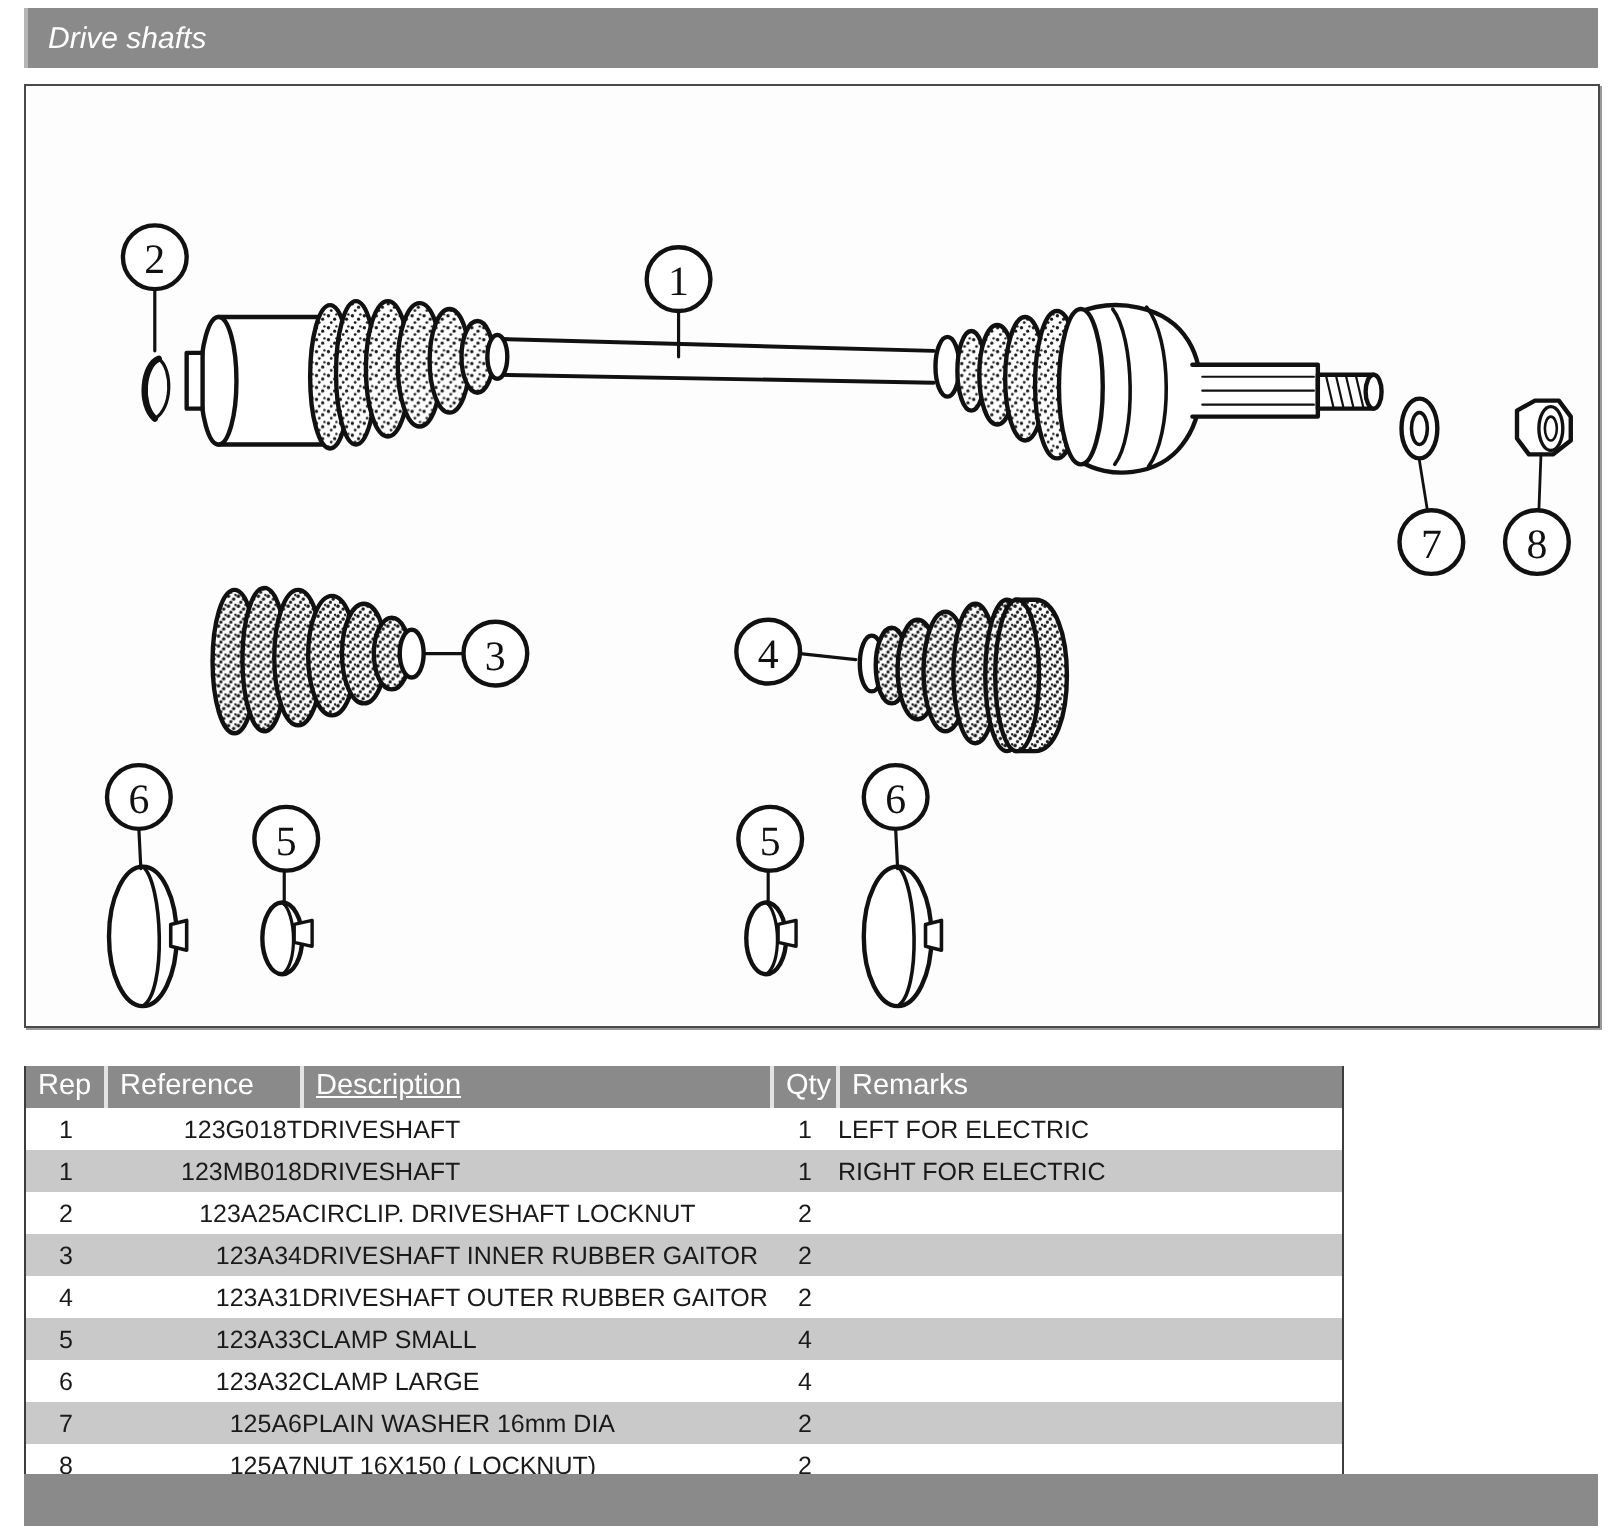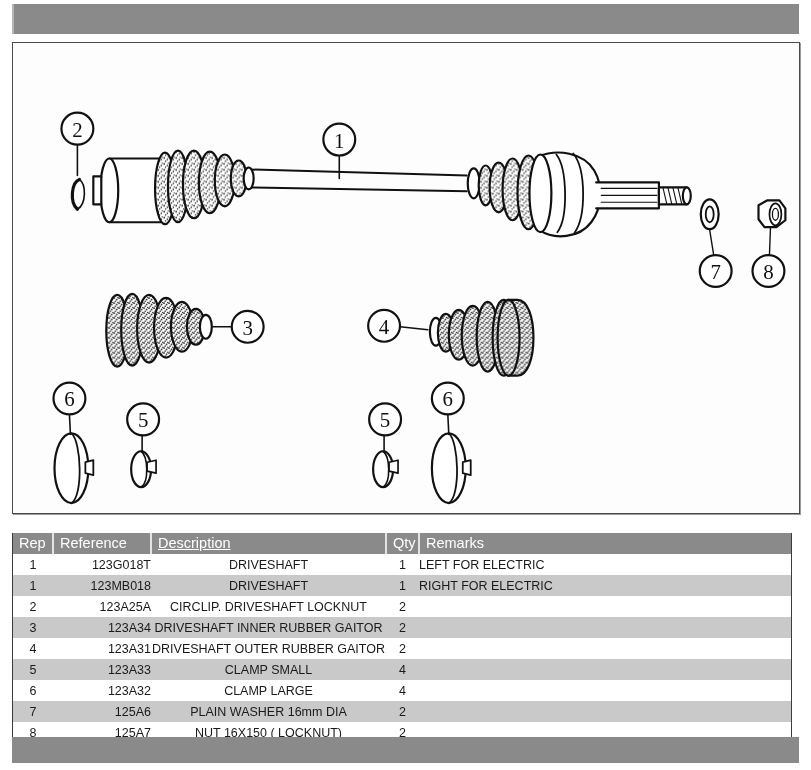--- a/index.html
+++ b/index.html
@@ -70,21 +70,21 @@
     display: block;
     width: 100%;
     height: 100%;
   }
 
   
   .parts-table-wrap {
     position: absolute;
     left: 12px;
     top: 533px;
-    width: 780px;
+    width: 660px;
     border-left: 1px solid #3c3c3c;
     border-right: 1px solid #3c3c3c;
     border-bottom: 6px solid #a21caf;
     box-sizing: border-box;
     background: #ffffff;
   }
   table.parts-table {
     border-collapse: collapse;
     width: 100%;
     table-layout: fixed;
@@ -111,21 +111,21 @@
     padding: 0;
     box-sizing: border-box;
     white-space: nowrap;
     overflow: hidden;
   }
   tr.row-odd td { background: #ffffff; }
   tr.row-even td { background: #c9c9c9; }
 
   td.c-rep  { text-align: center; width: 40px; }
   td.c-ref  { text-align: right; padding-left: 12px; width: 98px; }
-  td.c-desc { text-align: center; padding-left: 10px; width: 235px; margin-top: 17px; }
+  td.c-desc { text-align: left; padding-left: 10px; width: 235px; margin-top: 17px; }
   td.c-qty  { text-align: center; width: 33px; }
   td.c-rem  { text-align: left; padding-left: 58px; }
 
   th.h-rep  { width: 40px; }
   th.h-ref  { width: 98px; }
   th.h-desc { width: 235px; text-decoration: underline; }
   th.h-qty  { width: 33px; }
 
   
   .footer-bar {
@@ -135,20 +135,23 @@
     width: 787px;
     height: 26px;
     background: #8a8a8a;
   }
 </style>
 </head>
 <body>
 
 <div class="header-bar">
   <div class="header-divider"></div>
+  <div class="header-cell-right">
+    <span>Drive shafts</span>
+  </div>
 </div>
 
 <div class="diagram-frame">
   <svg viewBox="0 0 788 472" xmlns="http://www.w3.org/2000/svg">
     <defs>
       <pattern id="stipple" width="6" height="6" patternUnits="userSpaceOnUse">
         <rect width="6" height="6" fill="#ffffff"></rect>
         <circle cx="1.2" cy="1.4" r="0.85" fill="#1a1a1a"></circle>
         <circle cx="4.3" cy="3.1" r="0.8" fill="#1a1a1a"></circle>
         <circle cx="2.6" cy="4.8" r="0.7" fill="#1a1a1a"></circle>

